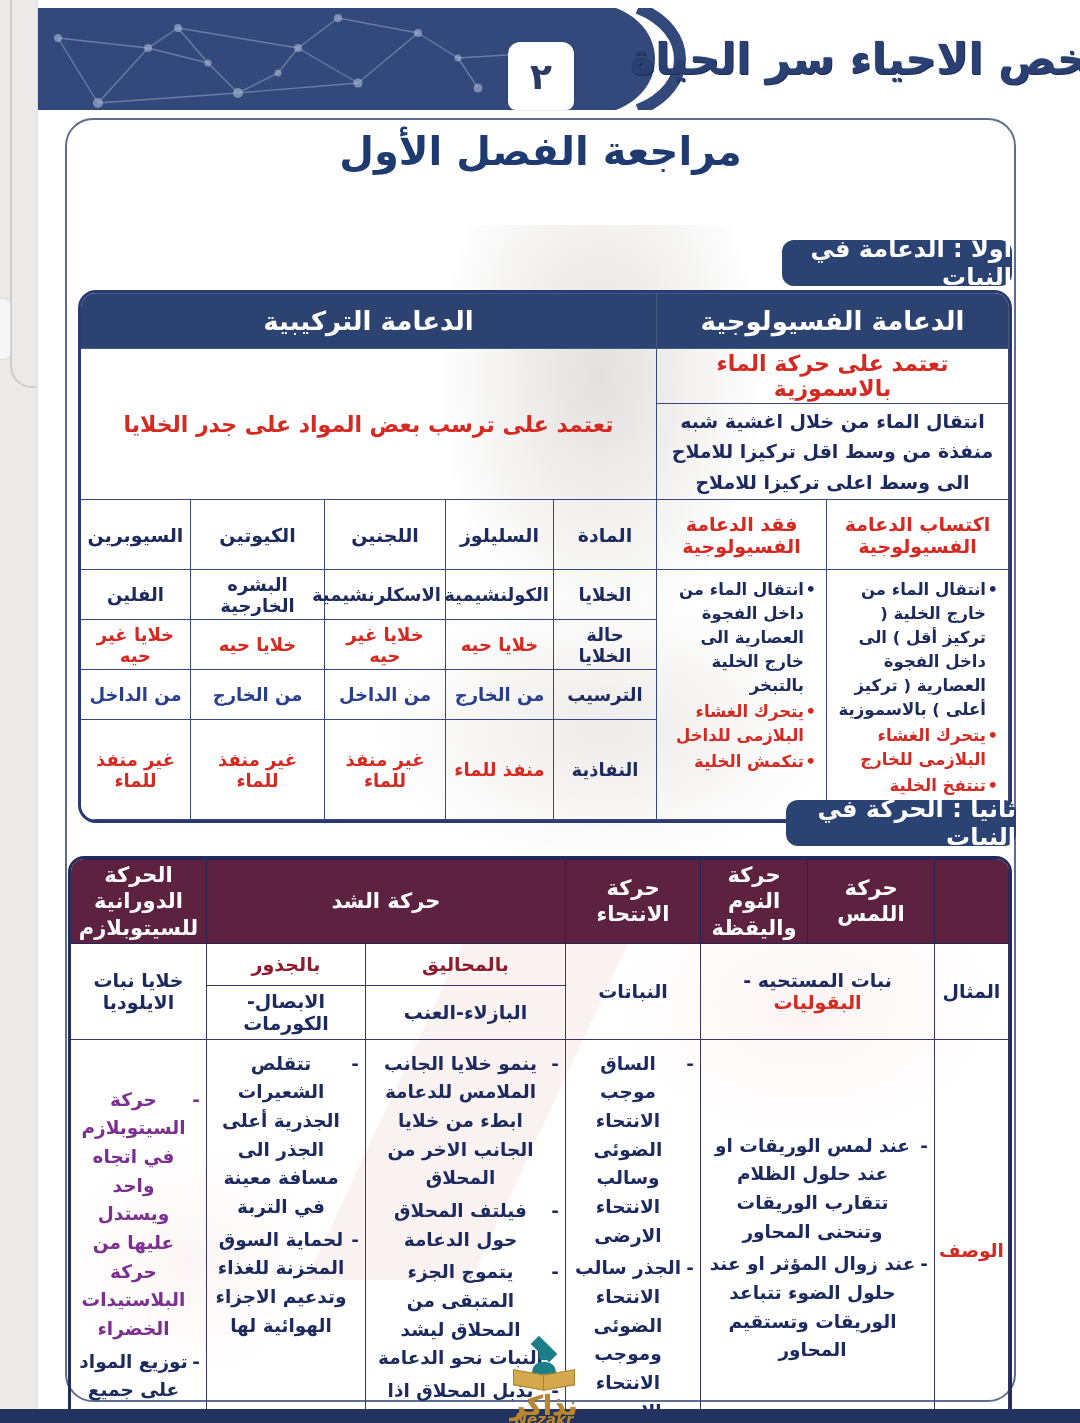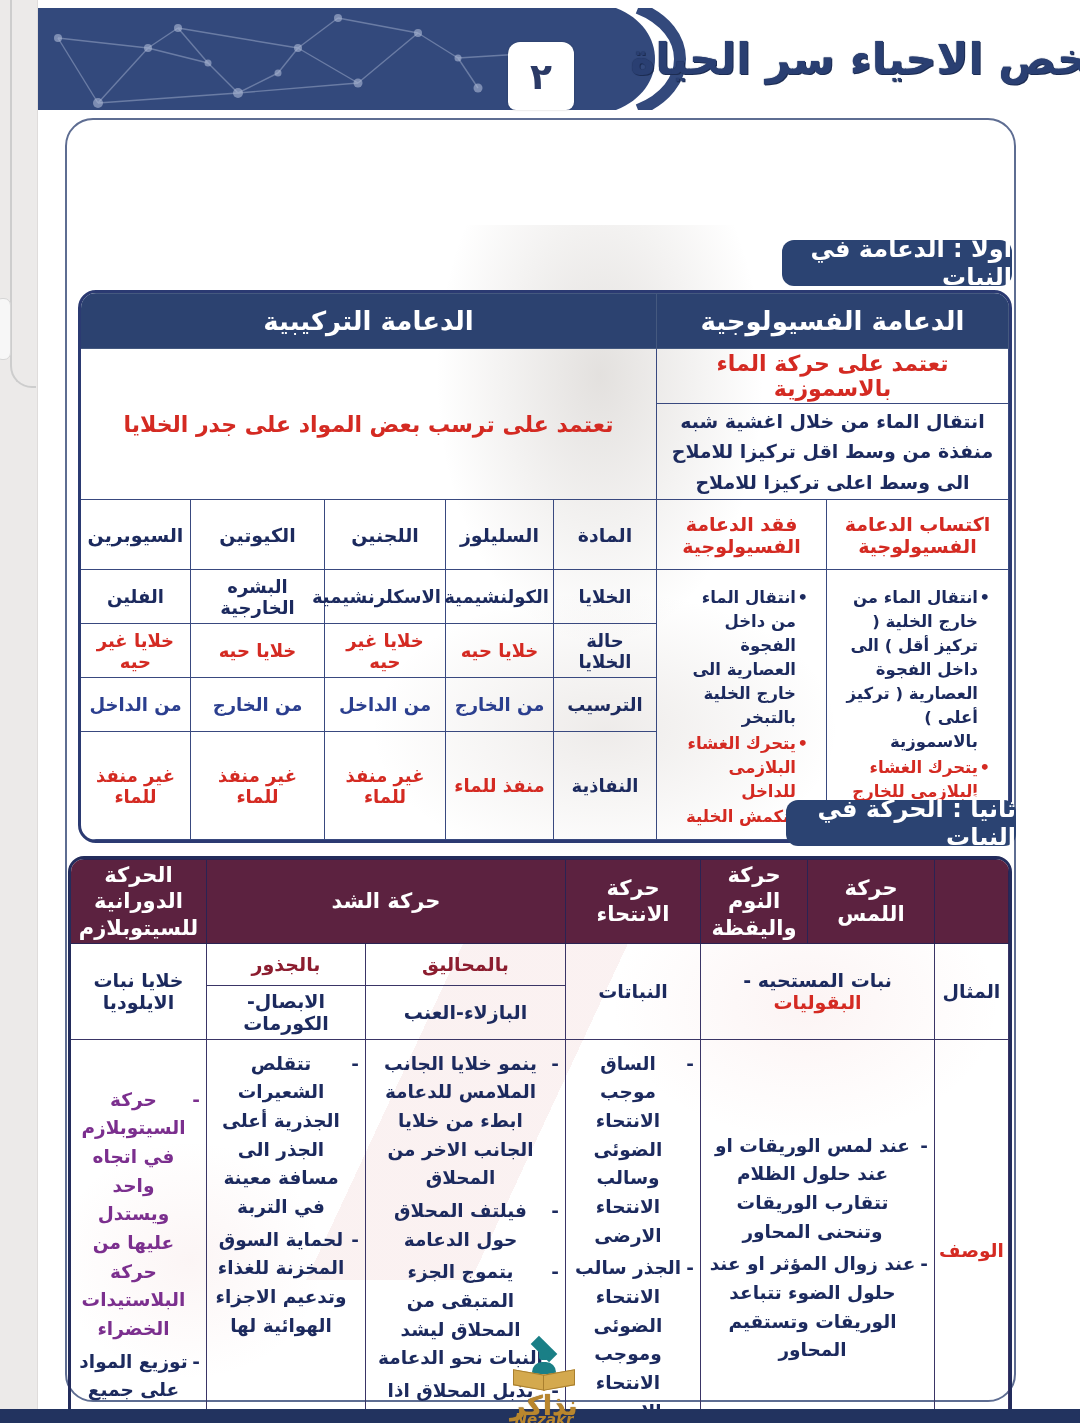--- a/index.html
+++ b/index.html
@@ -51,21 +51,21 @@
   tr.h-r3 td{height:50px;font-size:18px;}
   tr.h-r4 td{height:100px;font-size:18px;}
   .red{color:#d42a22;}
   .darkred{color:#8c1d2f;}
   .navy{color:#1c2a5e;}
   .blue{color:#2b3f8f;}
   .purple{color:#7b2f8e;margin-top:36px;}
   .fs22{font-size:22px;}
   .fs19{font-size:19px;line-height:1.6;}
   td.pts{vertical-align:top;padding-top:8px;}
-  ul.pt{list-style:none;margin:8px;padding:0 6px;font-size:16.5px;line-height:1.45;text-align:right;}
+  ul.pt{list-style:none;margin:0;padding:0 6px;font-size:16.5px;line-height:1.45;text-align:right;}
   ul.pt li{padding-right:12px;position:relative;margin-bottom:2px;}
   ul.pt li::before{content:"\2022";position:absolute;right:0;top:0;}
   ul.dash{list-style:none;margin:0;padding:0 4px;font-size:18.5px;line-height:1.55;text-align:center;}
   ul.dash li{padding-right:10px;position:relative;margin-bottom:4px;}
   ul.dash li::before{content:"-";position:absolute;right:-2px;top:0;}
   
   tr.t2-head td{height:68px;background:#5c2240;color:#ffffff;font-size:21px;line-height:1.25;border-color:#2a2353;}
   tr.exA td{height:42px;font-size:19px;}
   tr.exB td{height:54px;font-size:19px;}
   tr.desc td{height:318px;font-size:18.5px;}
@@ -145,20 +145,21 @@
   <svg class="banner-endcap" viewBox="0 0 110 102">
     <path d="M0 0 H24 C76 20 76 82 24 102 H0 Z" fill="#33497c"></path>
     <path d="M46 0 C102 22 102 80 46 102" stroke="#33497c" stroke-width="12" fill="none"></path>
   </svg>
   <div class="num-tab">
     <span>٢</span>
   </div>
   <div class="brand">ملخص الاحياء سر الحياة</div>
 
   <div class="frame"></div>
+  <div class="rev-title1">مراجعة الفصل الأول</div>
 
   <div class="badge badge1">أولاً : الدعامة في النبات</div>
 
   <div class="tbl-wrap t1">
     <table>
       <colgroup>
         <col style="width:182px">
           <col style="width:170px">
           <col style="width:103px">
         <col style="width:108px">

